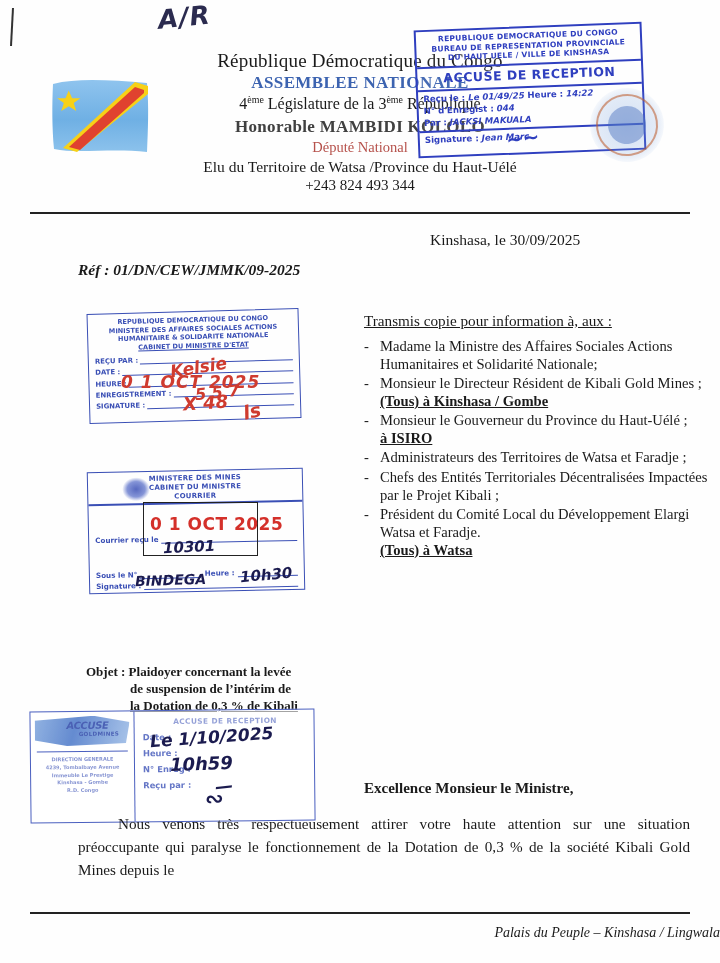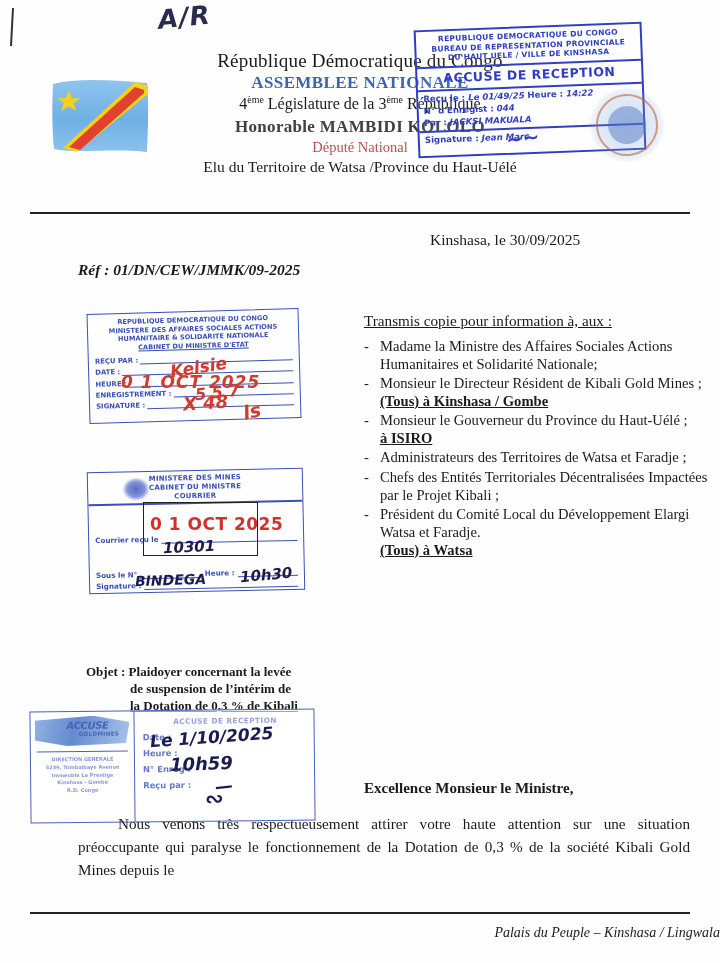--- a/index.html
+++ b/index.html
@@ -186,20 +186,21 @@
 
   <div class="header">
     <div class="h-line1">République Démocratique du Congo</div>
     <div class="h-line2">ASSEMBLEE NATIONALE</div>
     <div class="h-line3">
       <span>4</span><sup>ème</sup><span> Législature de la 3</span><sup>ème</sup><span> République</span>
     </div>
     <div class="h-line4">Honorable MAMBIDI KOLOLO</div>
     <div class="h-line5">Député National</div>
     <div class="h-line6">Elu du Territoire de Watsa /Province du Haut-Uélé</div>
+    <div class="h-line7">+243 824 493 344</div>
   </div>
 
   <div class="stamp" id="stamp-ar">
     <div class="st-hd">
       <div>REPUBLIQUE DEMOCRATIQUE DU CONGO</div>
       <div>BUREAU DE REPRESENTATION PROVINCIALE</div>
       <div>DU HAUT UELE / VILLE DE KINSHASA</div>
     </div>
     <div class="st-bar"></div>
     <div class="st-title">ACCUSE DE RECEPTION</div>

